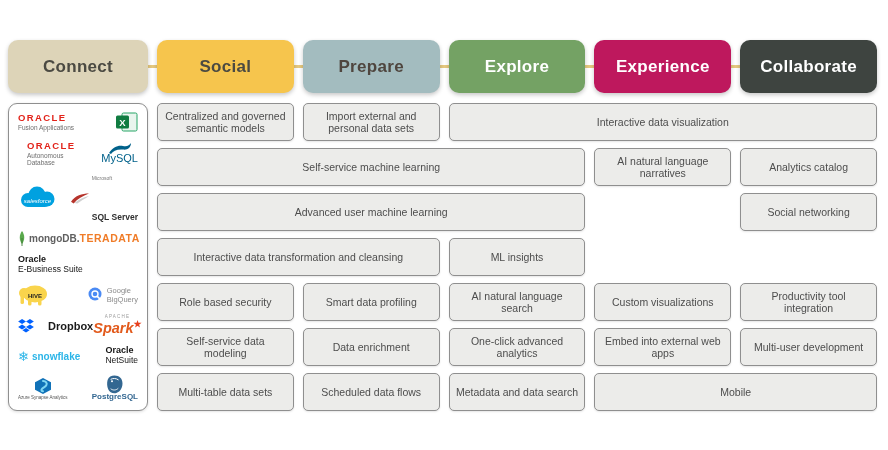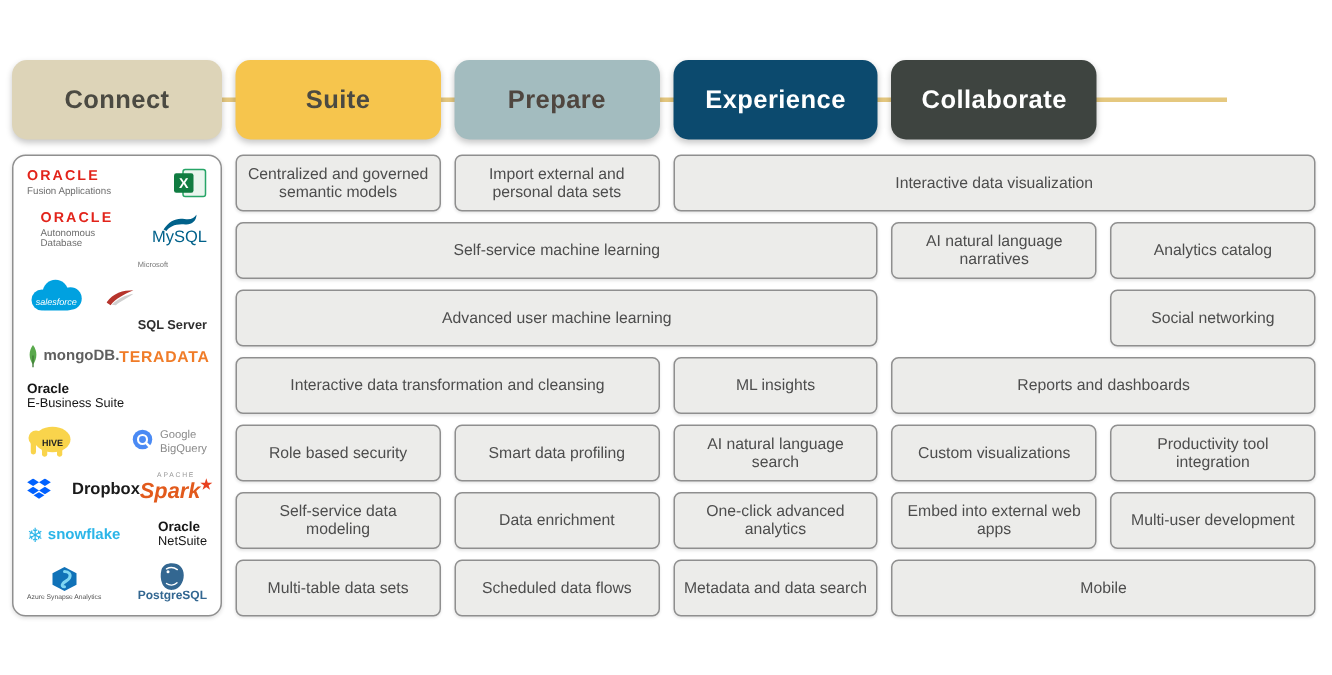--- a/index.html
+++ b/index.html
@@ -21,21 +21,21 @@
   }
   .stage {
     border-radius:10px; display:flex; align-items:center; justify-content:center;
     font-weight:bold; font-size:17px; letter-spacing:.3px;
     box-shadow:0 2px 4px rgba(0,0,0,.22);
   }
   .hdr-connect     { background:#ddd4b8; color:#4b4a42; }
   .hdr-model       { background:#f6c54d; color:#4b4a42; }
   .hdr-prepare     { background:#a3bcbf; color:#4f463f; }
   .hdr-explore     { background:#74a264; color:#ffffff; }
-  .hdr-experience  { background:#0c4a6e; color:#ffffff; }
+  .hdr-experience  { background:#be185d; color:#ffffff; }
   .hdr-collaborate { background:#3e4440; color:#ffffff; }
 
   
   .main {
     position:relative; z-index:1;
     display:grid; grid-template-columns:140px repeat(5, 1fr);
     grid-template-rows:repeat(7, 38px); gap:7px 9px;
   }
   .cell {
     background:#ececea; border:1px solid #8f8f8f; border-radius:5px;
@@ -85,22 +85,23 @@
 </style>
 </head>
 <body>
 
 <div class="canvas">
 
   <div class="connector"></div>
 
   <div class="headers">
     <div class="stage hdr-connect">Connect</div>
-    <div class="stage hdr-model">Suite</div>
+    <div class="stage hdr-model">Social</div>
     <div class="stage hdr-prepare">Prepare</div>
+    <div class="stage hdr-explore">Explore</div>
     <div class="stage hdr-experience">Experience</div>
     <div class="stage hdr-collaborate">Collaborate</div>
   </div>
 
   <div class="main">
 
     <div class="sidebar">
       <div class="lrow">
         <div class="lg">
           <span class="orared">ORACLE</span>
@@ -246,21 +247,20 @@
 
     <div class="cell" style="grid-row:2;grid-column:2/5">Self-service machine learning</div>
     <div class="cell" style="grid-row:2;grid-column:5">AI natural language narratives</div>
     <div class="cell" style="grid-row:2;grid-column:6">Analytics catalog</div>
 
     <div class="cell" style="grid-row:3;grid-column:2/5">Advanced user machine learning</div>
     <div class="cell" style="grid-row:3;grid-column:6">Social networking</div>
 
     <div class="cell" style="grid-row:4;grid-column:2/4">Interactive data transformation and cleansing</div>
     <div class="cell" style="grid-row:4;grid-column:4">ML insights</div>
-    <div class="cell" style="grid-row:4;grid-column:5/7">Reports and dashboards</div>
 
     <div class="cell" style="grid-row:5;grid-column:2">Role based security</div>
     <div class="cell" style="grid-row:5;grid-column:3">Smart data profiling</div>
     <div class="cell" style="grid-row:5;grid-column:4">AI natural language search</div>
     <div class="cell" style="grid-row:5;grid-column:5">Custom visualizations</div>
     <div class="cell" style="grid-row:5;grid-column:6">Productivity tool integration</div>
 
     <div class="cell" style="grid-row:6;grid-column:2">Self-service data modeling</div>
     <div class="cell" style="grid-row:6;grid-column:3">Data enrichment</div>
     <div class="cell" style="grid-row:6;grid-column:4">One-click advanced analytics</div>

